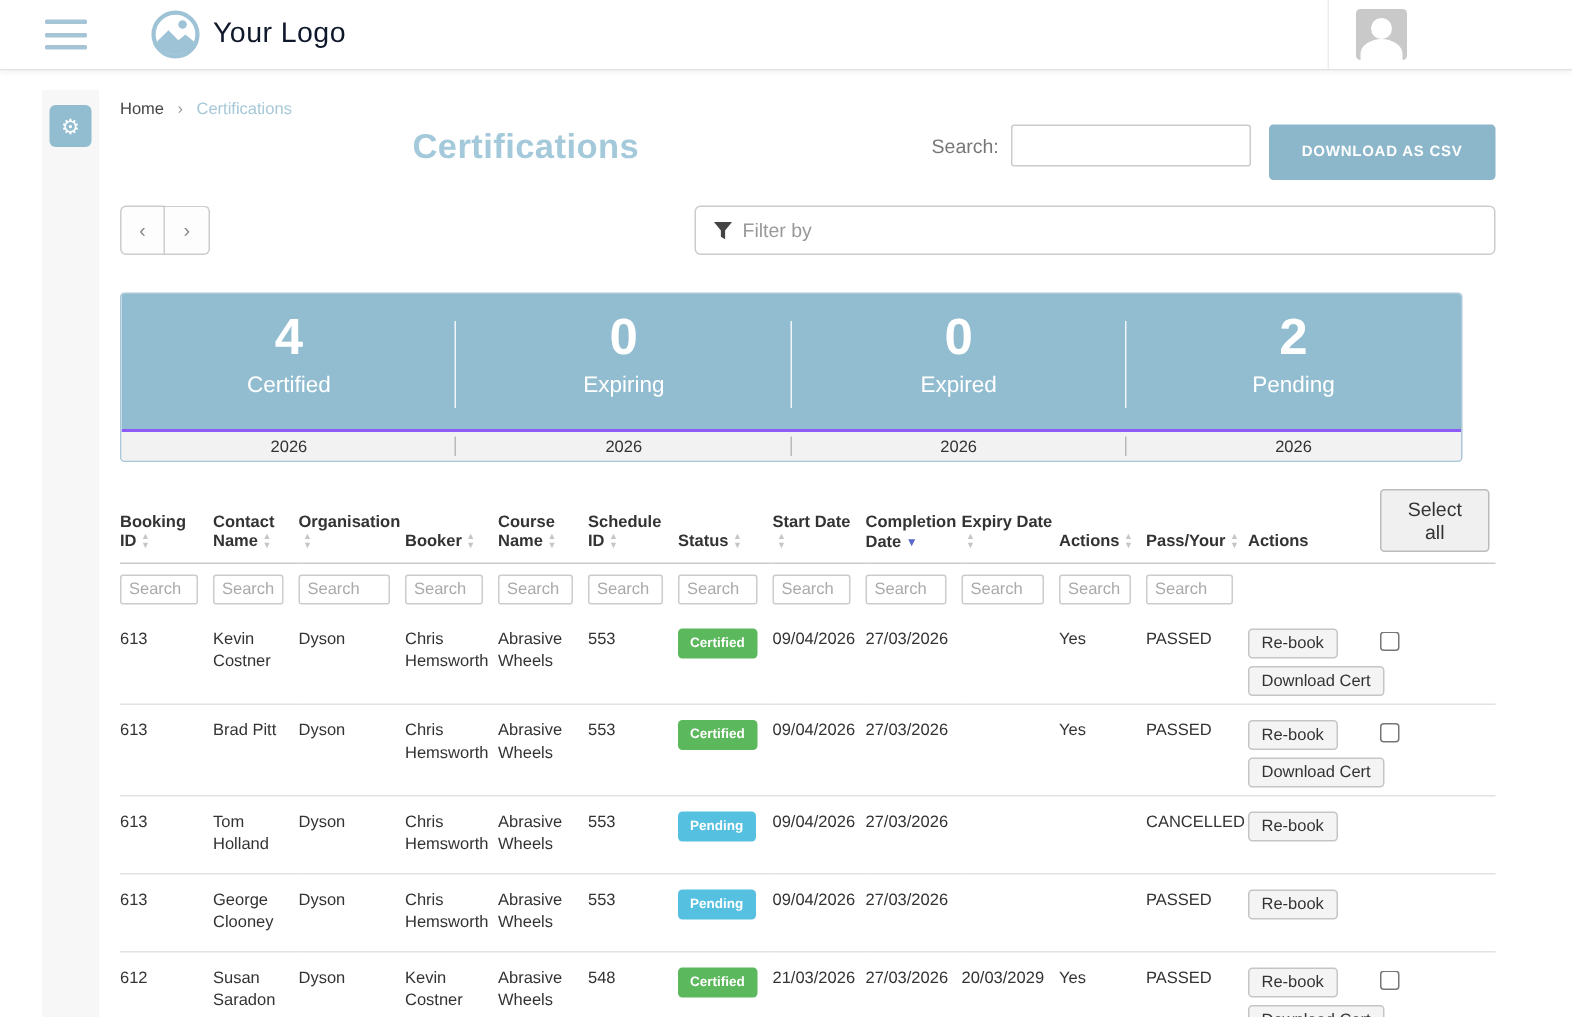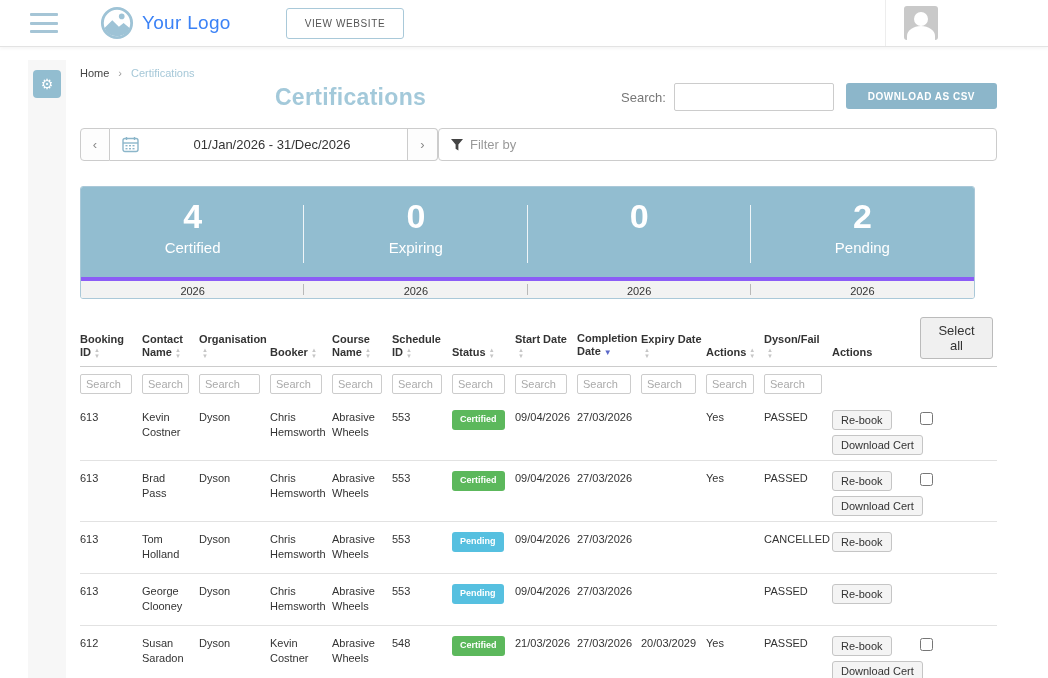--- a/index.html
+++ b/index.html
@@ -7,21 +7,21 @@
     font-family:"Liberation Sans", sans-serif; color:#333; }
 
   
   .topbar { position:absolute; left:0; top:0; width:1048px; height:47px; background:#fff;
     border-bottom:1px solid #e3e3e3; box-shadow:0 2px 3px rgba(0,0,0,0.04); display:flex; align-items:center; z-index:5; }
   .hamburger { width:28px; height:20px; margin-left:30px; display:flex; flex-direction:column;
     justify-content:space-between; cursor:pointer; }
   .hamburger span { display:block; height:3px; background:#a5c5d6; border-radius:1px; }
   .logo-wrap { display:flex; align-items:center; margin-left:42px; }
   .logo-mark { width:34px; height:34px; }
-  .logo-text { font-size:19px; color:#3b82f6; margin-left:8px; letter-spacing:0.3px; }
+  .logo-text { font-size:19px; color:#0f172a; margin-left:8px; letter-spacing:0.3px; }
   .view-website { margin-left:55px; padding:9px 18px; background:#fff; border:1px solid #a9c9d9;
     border-radius:3px; font-size:10px; letter-spacing:0.6px; color:#555; cursor:pointer;
     font-family:"Liberation Sans", sans-serif; }
   .topbar-right { margin-left:auto; height:100%; display:flex; align-items:center;
     border-left:1px solid #ededed; padding:0 110px 0 18px; }
   .avatar { width:34px; height:34px; background:#c9c9c9; border-radius:3px; position:relative; overflow:hidden; }
   .avatar::before { content:''; position:absolute; left:10px; top:6px; width:14px; height:14px;
     background:#fff; border-radius:50%; }
   .avatar::after { content:''; position:absolute; left:3px; top:20px; width:28px; height:20px;
     background:#fff; border-radius:50% 50% 0 0; }
@@ -37,47 +37,47 @@
   .head-row { display:flex; }
   .head-left { flex:1;text-align:center; }
   .breadcrumb { font-size:11px; color:#444; display:flex; align-items:center; gap:9px; margin-top:7px; }
   .crumb-current { color:#a6c8d8; }
   .crumb-sep { color:#9a9a9a; font-size:11px; }
   .page-title { font-size:23px; font-weight:bold; color:#a3c9da; margin-top:5px; letter-spacing:0.3px; }
   .head-right { display:flex; align-items:flex-start; gap:8px; margin-top:23px; }
   .search-label { font-size:13px; color:#777; margin-top:7px; }
   .global-search { width:160px; height:28px; border:1px solid #ccc; border-radius:2px; padding:0 6px;
     font-size:13px; font-family:"Liberation Sans", sans-serif; }
-  .csv-btn { height:26px; padding:0 22px; background:#8cb6ca; color:#fff; border:none; border-radius:3px;
+  .csv-btn { height:37px; padding:0 22px; background:#8cb6ca; color:#fff; border:none; border-radius:3px;
     font-size:10px; font-weight:bold; letter-spacing:0.5px; cursor:pointer; margin-left:4px;
     font-family:"Liberation Sans", sans-serif; }
 
   
   .controls-row { display:flex; margin-top:17px; }
   .date-group { display:flex; width:358px; height:33px; }
   .date-nav { width:30px; border:1px solid #ccc; background:#fdfdfd; color:#888; font-size:13px;
     cursor:pointer; font-family:"Liberation Sans", sans-serif; }
   .date-nav.prev { border-radius:4px 0 0 4px; }
   .date-nav.next { border-radius:0 4px 4px 0; border-left:none; }
   .date-display { flex:1; border:1px solid #ccc; border-left:none; background:#fff; display:flex;
     align-items:center; padding:0 12px; gap:10px; cursor:pointer; }
   .date-text { flex:1; text-align:center; font-size:13px; color:#333; }
-  .filter-box { flex:1; height:33px; border:1px solid #ccc; border-radius:4px;
+  .filter-box { flex:1; margin-left:25px; height:33px; border:1px solid #ccc; border-radius:4px;
     background:#fff; display:flex; align-items:center; padding:0 12px; gap:7px; cursor:pointer; }
   .filter-text { font-size:13px; color:#999; }
 
   
   .stats { margin-top:25px; border:1px solid #aac8d8; border-radius:3px; overflow:hidden; width:895px; }
   .stats-top { display:flex; background:#92bdd0; height:90px; }
   .stat-col { flex:1; position:relative; text-align:center; color:#fff; padding-top:10px; }
   .stat-col:not(:last-child)::after { content:''; position:absolute; right:0; top:18px; bottom:14px;
     width:1px; background:rgba(255,255,255,0.85); }
   .stat-value { font-size:34px; font-weight:bold; line-height:38px; }
   .stat-label { font-size:15px; margin-top:4px; font-weight:300; }
-  .stats-bottom { display:flex; background:#f2f2f2; height:21px; border-top:4px solid #8b5cf6; }
+  .stats-bottom { display:flex; background:#f2f2f2; height:21px; border-top:2px solid #8b5cf6; }
   .stat-year { flex:1; position:relative; text-align:center; font-size:11px; color:#333; line-height:21px; }
   .stat-year:not(:last-child)::after { content:''; position:absolute; right:0; top:3px; bottom:3px;
     width:1px; background:#b9b9b9; }
 
   
   table.cert-table { margin-top:18px; width:917px; border-collapse:collapse; table-layout:fixed; }
   .cert-table th { font-size:11px; font-weight:bold; color:#333; text-align:left; vertical-align:bottom;
     padding:0 4px 7px 0; line-height:13px; }
   .cert-table thead tr.head-row-th { border-bottom:1px solid #ccc; }
   .sort-caret { display:inline-block; color:#c6c6c6; font-size:6px; line-height:6px; vertical-align:middle;
@@ -112,21 +112,20 @@
       <span></span>
     </div>
   <div class="logo-wrap">
     <svg class="logo-mark" viewBox="0 0 36 36">
       <circle cx="18" cy="18" r="15.5" fill="none" stroke="#9ec3d6" stroke-width="3"></circle>
       <circle cx="23" cy="11" r="3" fill="#9ec3d6"></circle>
       <path d="M5 23 L13 15 L20 22 L25 18 L31 23 L30 27 Q24 32 18 32 Q10 32 6 26 Z" fill="#9ec3d6"></path>
     </svg>
     <span class="logo-text">Your Logo</span>
   </div>
-  <button class="view-website">VIEW WEBSITE</button>
   <div class="topbar-right">
     <div class="avatar"></div>
   </div>
 </div>
 
 <div class="rail">
   <button class="gear-btn">⚙</button>
 </div>
 
 <div class="main">
@@ -143,37 +142,20 @@
     <div class="head-right">
       <span class="search-label">Search:</span>
       <input class="global-search" type="text" value="" style="">
       <button class="csv-btn">DOWNLOAD AS CSV</button>
     </div>
   </div>
 
   <div class="controls-row">
     <div class="date-group">
       <button class="date-nav prev">‹</button>
-      <div class="date-display">
-        <svg width="17" height="17" viewBox="0 0 17 17">
-          <rect x="1" y="2.5" width="15" height="13" rx="2" fill="none" stroke="#8cb6ca" stroke-width="1.4"></rect>
-          <line x1="1" y1="7" x2="16" y2="7" stroke="#8cb6ca" stroke-width="1.4"></line>
-          <line x1="4.5" y1="1" x2="4.5" y2="4" stroke="#8cb6ca" stroke-width="1.4"></line>
-          <line x1="12.5" y1="1" x2="12.5" y2="4" stroke="#8cb6ca" stroke-width="1.4"></line>
-          <g fill="#8cb6ca">
-              <rect x="3.5" y="9" width="2" height="1.4"></rect>
-              <rect x="7" y="9" width="2" height="1.4"></rect>
-              <rect x="10.5" y="9" width="2" height="1.4"></rect>
-              <rect x="3.5" y="12" width="2" height="1.4"></rect>
-              <rect x="7" y="12" width="2" height="1.4"></rect>
-              <rect x="10.5" y="12" width="2" height="1.4"></rect>
-            </g>
-        </svg>
-        <span class="date-text">01/Jan/2026 - 31/Dec/2026</span>
-      </div>
       <button class="date-nav next">›</button>
     </div>
     <div class="filter-box">
       <svg width="12" height="12" viewBox="0 0 12 12">
         <path d="M0 0 H12 L7.4 5.6 V11.5 L4.6 9.8 V5.6 Z" fill="#444"></path>
       </svg>
       <span class="filter-text">Filter by</span>
     </div>
   </div>
 
@@ -182,20 +164,21 @@
       <div class="stat-col">
         <div class="stat-value">4</div>
         <div class="stat-label">Certified</div>
       </div>
       <div class="stat-col">
         <div class="stat-value">0</div>
         <div class="stat-label">Expiring</div>
       </div>
       <div class="stat-col">
         <div class="stat-value">0</div>
+        <div class="stat-label">Expired</div>
       </div>
       <div class="stat-col">
         <div class="stat-value">2</div>
         <div class="stat-label">Pending</div>
       </div>
     </div>
     <div class="stats-bottom">
       <div class="stat-year">2026</div>
       <div class="stat-year">2026</div>
       <div class="stat-year">2026</div>
@@ -226,21 +209,21 @@
         <th><span>Contact Name</span><span class="sort-caret"><div>▲</div><div>▼</div></span></th>
         <th><span>Organisation</span><span class="sort-caret"><div>▲</div><div>▼</div></span></th>
         <th><span>Booker</span><span class="sort-caret"><div>▲</div><div>▼</div></span></th>
         <th><span>Course Name</span><span class="sort-caret"><div>▲</div><div>▼</div></span></th>
         <th><span>Schedule ID</span><span class="sort-caret"><div>▲</div><div>▼</div></span></th>
         <th><span>Status</span><span class="sort-caret"><div>▲</div><div>▼</div></span></th>
         <th><span>Start Date</span><span class="sort-caret"><div>▲</div><div>▼</div></span></th>
         <th><span>Completion Date</span><span class="sort-active">▼</span></th>
         <th><span>Expiry Date</span><span class="sort-caret"><div>▲</div><div>▼</div></span></th>
         <th><span>Actions</span><span class="sort-caret"><div>▲</div><div>▼</div></span></th>
-        <th><span>Dyson/Fail</span><span class="sort-caret"><div>▲</div><div>▼</div></span></th>
+        <th><span>Pass/Your</span><span class="sort-caret"><div>▲</div><div>▼</div></span></th>
         <th><span>Actions</span></th>
         <th><button class="select-all-btn">Select all</button></th>
       </tr>
       <tr class="search-row">
         <td class="search-cell"><input class="col-search" placeholder="Search" style=""></td>
         <td class="search-cell"><input class="col-search" placeholder="Search" style=""></td>
         <td class="search-cell"><input class="col-search" placeholder="Search" style=""></td>
         <td class="search-cell"><input class="col-search" placeholder="Search" style=""></td>
         <td class="search-cell"><input class="col-search" placeholder="Search" style=""></td>
         <td class="search-cell"><input class="col-search" placeholder="Search" style=""></td>
@@ -269,21 +252,21 @@
           <td>Yes</td>
           <td>PASSED</td>
           <td>
             <button class="row-btn">Re-book</button>
             <button class="row-btn">Download Cert</button>
           </td>
           <td><input class="row-check" type="checkbox" style=""></td>
         </tr>
         <tr>
           <td>613</td>
-          <td>Brad Pass</td>
+          <td>Brad Pitt</td>
           <td>Dyson</td>
           <td>Chris Hemsworth</td>
           <td>Abrasive Wheels</td>
           <td>553</td>
           <td><span class="badge badge-certified">Certified</span></td>
           <td>09/04/2026</td>
           <td>27/03/2026</td>
           <td></td>
           <td>Yes</td>
           <td>PASSED</td>

